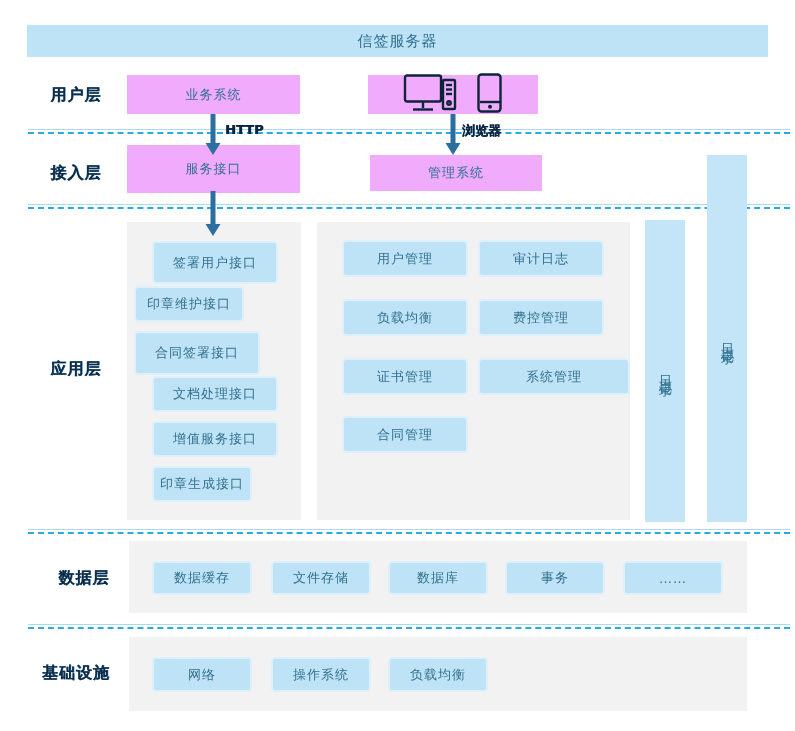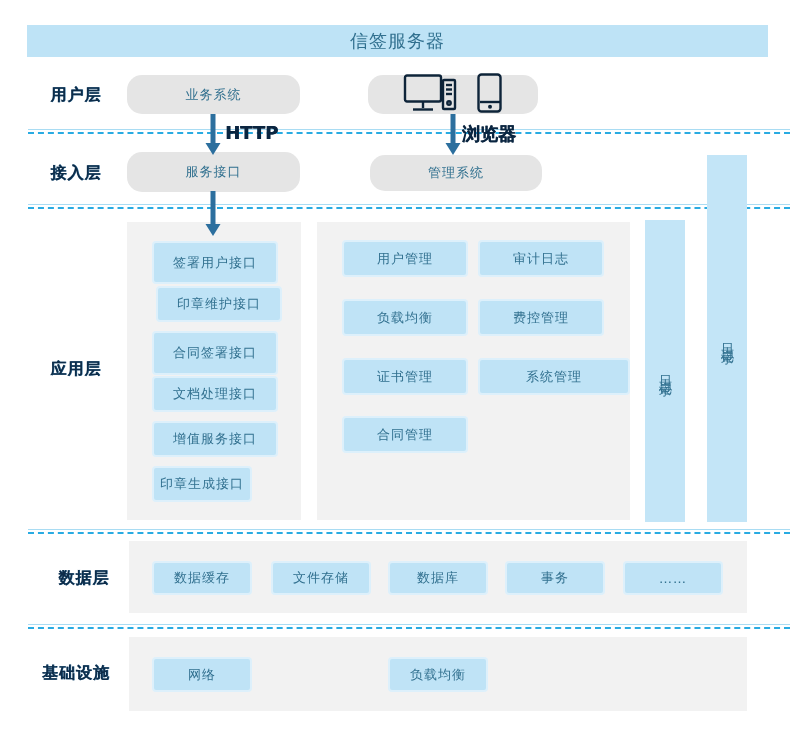--- a/index.html
+++ b/index.html
@@ -3,48 +3,48 @@
 <meta charset="utf-8">
 <style>
   html,body{margin:0;padding:0;background:#fff;}
   .canvas{
     position:relative;width:795px;height:731px;background:#ffffff;overflow:hidden;
     font-family:"DejaVu Sans","Liberation Sans",sans-serif;
   }
   .titlebar{
     position:absolute;left:27px;top:25px;width:741px;height:32px;background:#bee3f6;
     display:flex;align-items:center;justify-content:center;
-    color:#31708f;font-size:18px;letter-spacing:1px;z-index:2;
+    color:#31708f;font-size:15px;letter-spacing:1px;z-index:2;
   }
   .layer-label{
     position:absolute;color:#0d2c49;font-weight:bold;font-size:16px;text-align:center;
     text-shadow:0.6px 0 0 #2e6d9a;z-index:4;letter-spacing:1px;white-space:nowrap;
   }
   .bigbox{
-    position:absolute;background:#e5e5e5;color:#31708f;font-size:13px;
-    display:flex;align-items:center;justify-content:center;z-index:2;letter-spacing:1px;border-radius:15px;
+    position:absolute;background:#f0abfc;color:#31708f;font-size:13px;
+    display:flex;align-items:center;justify-content:center;z-index:2;letter-spacing:1px;
   }
   .smallbox{
     position:absolute;background:#bfe3f6;border:2px solid #ddf0fb;border-radius:4px;
     color:#31708f;font-size:13px;display:flex;align-items:center;justify-content:center;
     z-index:3;box-sizing:border-box;letter-spacing:1px;
   }
   .panel{position:absolute;background:#f2f2f2;z-index:2;}
   .vbar{
     position:absolute;width:40px;background:#c3e5f7;z-index:3;
     display:flex;align-items:center;justify-content:center;
   }
   .vbar span{writing-mode:vertical-rl;color:#31708f;font-size:13px;letter-spacing:3px;}
   .dash{
     position:absolute;left:28px;width:762px;height:2px;z-index:1;
     border-top:1px solid #a9dcf3;border-bottom:2px dashed #29abe2;
   }
   .arrow{position:absolute;z-index:4;}
   .flowlabel{
-    position:absolute;z-index:4;color:#0a2540;font-weight:bold;font-size:18px;
+    position:absolute;z-index:4;color:#0a2540;font-weight:bold;font-size:13px;
     text-shadow:0.5px 0 0 #0a2540;white-space:nowrap;
   }
   .termbox{gap:20px;}
 </style>
 </head>
 <body>
 
 <div class="canvas">
 
   <div class="titlebar">信签服务器</div>
@@ -85,34 +85,34 @@
   </svg>
   <div class="flowlabel" style="left:225px;top:122px">HTTP</div>
 
   <svg class="arrow" style="left:443px;top:114px" width="20" height="41">
     <line x1="10" y1="0" x2="10" y2="30" stroke="#2c6f9e" stroke-width="5"></line>
     <polygon points="2.5,29 17.5,29 10,41" fill="#2c6f9e"></polygon>
   </svg>
   <div class="flowlabel" style="left:462px;top:122px">浏览器</div>
 
   <div class="layer-label" style="left:40px;top:163px;width:72px">接入层</div>
-  <div class="bigbox" style="left:127px;top:152px;width:173px;height:40px">服务接口</div>
+  <div class="bigbox" style="left:127px;top:145px;width:173px;height:48px">服务接口</div>
   <div class="bigbox" style="left:370px;top:155px;width:172px;height:36px">管理系统</div>
 
   <svg class="arrow" style="left:203px;top:191px" width="20" height="46">
     <line x1="10" y1="0" x2="10" y2="34" stroke="#2c6f9e" stroke-width="5"></line>
     <polygon points="2.5,33 17.5,33 10,45" fill="#2c6f9e"></polygon>
   </svg>
 
   <div class="layer-label" style="left:40px;top:359px;width:72px">应用层</div>
 
   <div class="panel" style="left:127px;top:222px;width:174px;height:298px"></div>
   <div class="smallbox" style="left:152px;top:241px;width:126px;height:43px">签署用户接口</div>
-  <div class="smallbox" style="left:156px;top:286px;width:126px;height:36px">印章维护接口</div>
-  <div class="smallbox" style="left:152px;top:331px;width:126px;height:44px">合同签署接口</div>
+  <div class="smallbox" style="left:134px;top:286px;width:110px;height:36px">印章维护接口</div>
+  <div class="smallbox" style="left:134px;top:331px;width:126px;height:44px">合同签署接口</div>
   <div class="smallbox" style="left:152px;top:376px;width:126px;height:36px">文档处理接口</div>
   <div class="smallbox" style="left:152px;top:421px;width:126px;height:36px">增值服务接口</div>
   <div class="smallbox" style="left:152px;top:466px;width:100px;height:36px">印章生成接口</div>
 
   <div class="panel" style="left:317px;top:222px;width:313px;height:298px"></div>
   <div class="smallbox" style="left:342px;top:240px;width:126px;height:37px">用户管理</div>
   <div class="smallbox" style="left:342px;top:299px;width:126px;height:37px">负载均衡</div>
   <div class="smallbox" style="left:342px;top:358px;width:126px;height:37px">证书管理</div>
   <div class="smallbox" style="left:342px;top:416px;width:126px;height:37px">合同管理</div>
   <div class="smallbox" style="left:478px;top:240px;width:126px;height:37px">审计日志</div>
@@ -130,15 +130,16 @@
   <div class="panel" style="left:129px;top:541px;width:618px;height:72px"></div>
   <div class="smallbox" style="left:271px;top:561px;width:100px;height:34px">文件存储</div>
   <div class="smallbox" style="left:152px;top:561px;width:100px;height:34px">数据缓存</div>
   <div class="smallbox" style="left:388px;top:561px;width:100px;height:34px">数据库</div>
   <div class="smallbox" style="left:505px;top:561px;width:100px;height:34px">事务</div>
   <div class="smallbox" style="left:623px;top:561px;width:100px;height:34px">……</div>
 
   <div class="layer-label" style="left:32px;top:663px;width:88px">基础设施</div>
   <div class="panel" style="left:129px;top:637px;width:618px;height:74px"></div>
   <div class="smallbox" style="left:152px;top:657px;width:100px;height:35px">网络</div>
+  <div class="smallbox" style="left:271px;top:657px;width:100px;height:35px">操作系统</div>
   <div class="smallbox" style="left:388px;top:657px;width:100px;height:35px">负载均衡</div>
 
 </div>
 
 </body></html>

